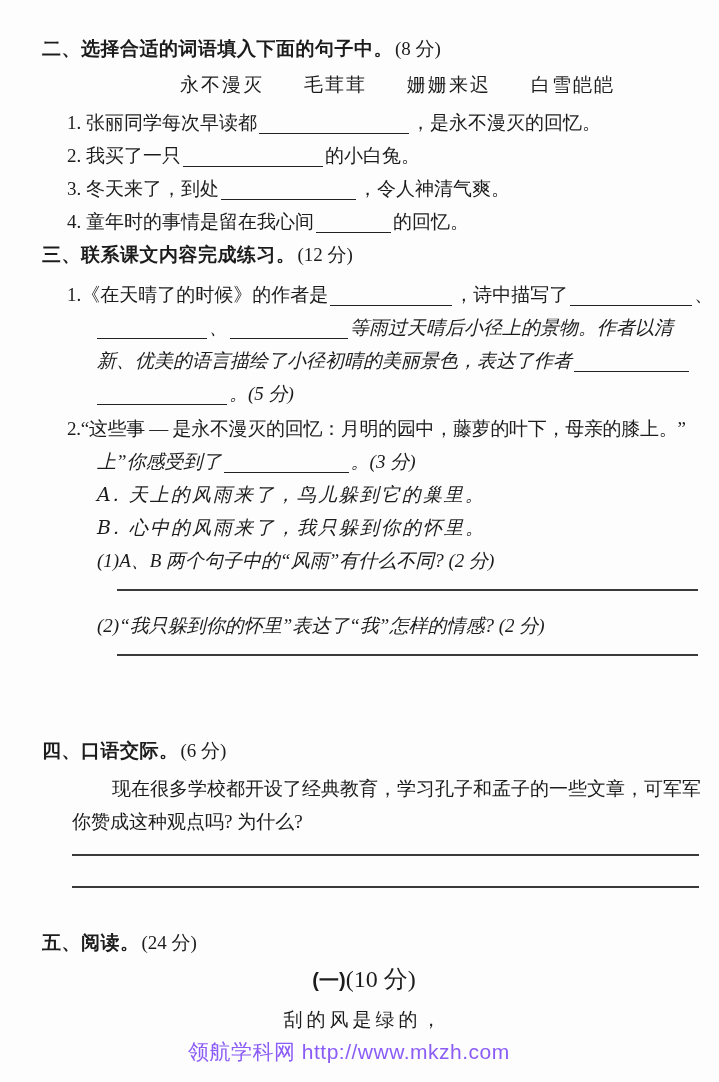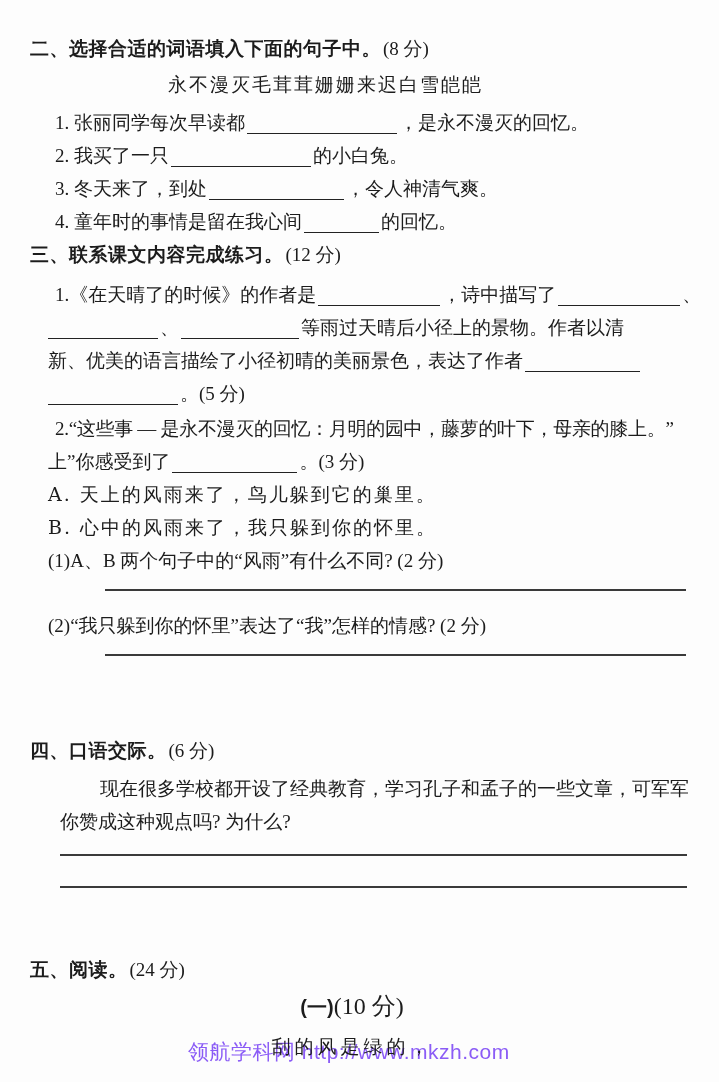--- a/index.html
+++ b/index.html
@@ -5,36 +5,36 @@
   html,body{margin:0;padding:0;}
   body{
     width:719px;height:1082px;
     background:#fdfdfd;
     color:#1c1c1c;
     font-family:"Liberation Serif", serif;
     font-size:19px;
     overflow:hidden;
   }
   .page{position:relative;width:719px;height:1082px;background:#fdfdfd;}
-  .sec{position:absolute;left:0;width:704px;z-index:1;}
+  .sec{position:absolute;left:0;width:704px;z-index:1;padding-left:12px;}
   .heading{margin-left:30px;line-height:26px;white-space:nowrap;}
   .ht{font-family:"Liberation Sans", sans-serif;font-weight:700;font-size:19px;letter-spacing:0.5px;}
   .hs{font-family:"Liberation Serif", serif;font-weight:400;font-size:19px;margin-left:2px;}
   .line{line-height:33px;white-space:nowrap;}
   .ind1{margin-left:55px;}
-  .ind2{margin-left:48px;}
+  .ind2{margin-left:85px;font-style:italic;}
   .blank{
     display:inline-block;
     border-bottom:1px solid #222;
     height:21px;
     vertical-align:-5px;
     margin:0 2px;
   }
   .kai{font-family:"DejaVu Serif", serif;letter-spacing:2px;}
-  .bank{margin-top:8px;margin-left:168px;display:flex;line-height:28px;}
+  .bank{margin-top:8px;margin-left:168px;display:flex;gap:40px;line-height:28px;}
   .items{margin-top:8px;}
   .rule{height:0;border-bottom:2px solid #3a3a3a;}
   .rule-sub{margin-left:105px;width:581px;}
   .rule-wide{margin-left:60px;width:627px;}
   .para-line{line-height:33px;margin-left:60px;white-space:nowrap;}
   .para-indent{margin-left:100px;}
   .center{text-align:center;white-space:nowrap;}
   .part-label{margin-top:10px;line-height:26px;}
   .part-bold{font-family:"Liberation Sans", sans-serif;font-weight:700;font-size:20px;}
   .part-score{font-family:"Liberation Serif", serif;font-size:24px;}
@@ -137,21 +137,21 @@
         <span>现在很多学校都开设了经典教育，学习孔子和孟子的一些文章，可军军</span>
       </div>
       <div class="para-line">
         <span>你赞成这种观点吗? 为什么?</span>
       </div>
     </div>
     <div class="rule rule-wide" style="margin-top:16px"></div>
     <div class="rule rule-wide" style="margin-top:30px"></div>
   </section>
 
-  <section class="sec" style="top:957px">
+  <section class="sec" style="top:930px">
     <div class="heading">
       <span class="ht">五、阅读。</span><span class="hs">(24 分)</span>
     </div>
     <div class="center part-label">
       <span class="part-bold">(一)</span><span class="part-score">(10 分)</span>
     </div>
     <div class="center poem poem1 kai">
       <span>刮的风是绿的，</span>
     </div>
   </section>

